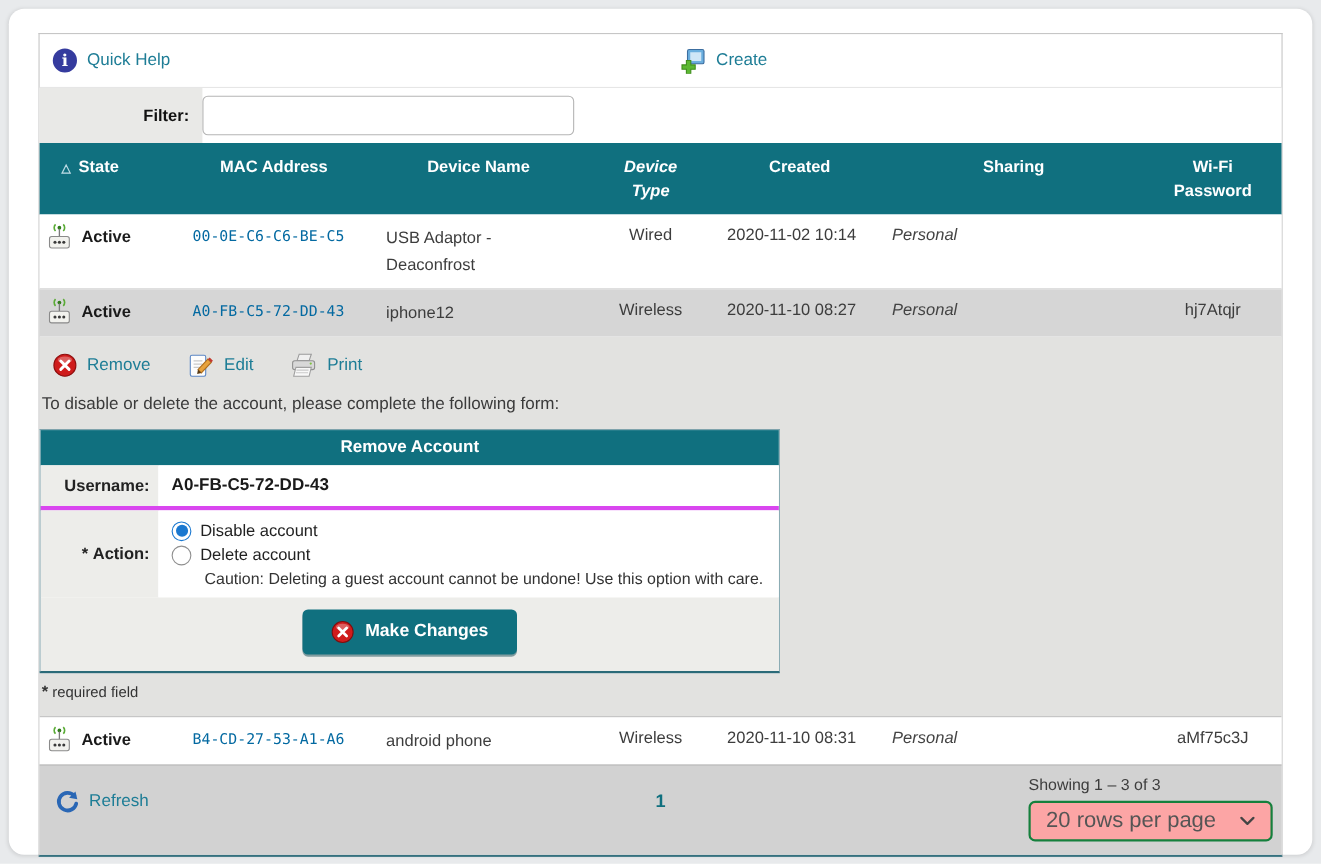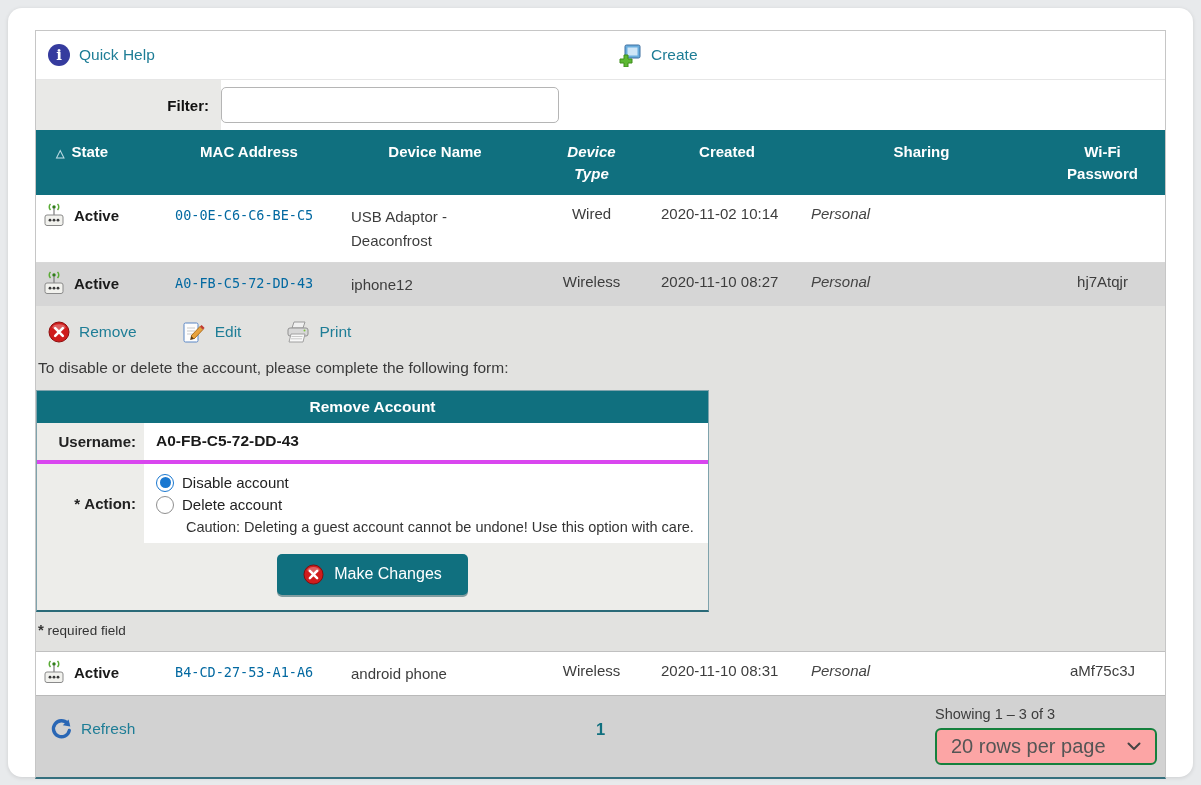--- a/index.html
+++ b/index.html
@@ -7,21 +7,21 @@
   .inner{border:1px solid #c6c6c6;border-bottom:2px solid #35707e;background:#fff;}
 
   
   .topbar{height:48px;display:flex;align-items:center;position:relative;border-bottom:1px solid #e6e6e6;padding-left:12px;}
   .link{color:#1e7d96;font-size:15.5px;display:inline-flex;align-items:center;gap:9px;cursor:pointer;text-decoration:none;}
   .create-pos{position:absolute;left:582px;}
   .info-badge{width:22px;height:22px;border-radius:50%;background:#353b9e;color:#fff;font-weight:bold;font-family:"DejaVu Serif",serif;font-size:15px;display:flex;align-items:center;justify-content:center;flex:none;}
 
   
   .filterrow{height:50px;display:flex;align-items:stretch;background:#fff;}
-  .filterlabel{width:185px;background:#e9e9e7;display:flex;align-items:center;justify-content:flex-end;padding-right:12px;font-weight:bold;font-size:15px;color:#111;box-sizing:border-box;}
+  .filterlabel{width:148px;background:#e9e9e7;display:flex;align-items:center;justify-content:flex-end;padding-right:12px;font-weight:bold;font-size:15px;color:#111;box-sizing:border-box;}
   .filterinputwrap{display:flex;align-items:center;}
   .filterinput{width:338px;height:36px;border:1px solid #b5b5b5;border-radius:5px;font-size:15px;padding:0 10px;box-sizing:border-box;outline:none;font-family:"Liberation Sans",sans-serif;}
 
   
   .grid{display:grid;grid-template-columns:124px 178px 194px 119px 152px 237px 1fr;}
   .thead{background:#10707f;color:#fff;font-weight:bold;font-size:15px;}
   .thead .hc{padding:11px 6px 10px;text-align:center;line-height:1.45;display:flex;justify-content:center;}
   .thead .hc.state{justify-content:flex-start;padding-left:20px;gap:7px;align-items:baseline;}
   .sortglyph{font-size:11px;color:#bcdbe4;}
   .wrapnarrow{max-width:62px;display:inline-block;font-style:italic;}
@@ -36,38 +36,38 @@
   .statelabel{font-weight:bold;color:#1a1a1a;margin-top:5px;}
   .maccell{font-family:"DejaVu Sans Mono",monospace;font-size:13.5px;color:#0369a1;padding-left:15px;padding-top:12px;}
   .namecell{padding-left:13px;padding-right:14px;line-height:1.65;}
   .typecell{text-align:center;}
   .createdcell{padding-left:10px;}
   .sharecell{font-style:italic;color:#444;padding-left:8px;}
   .wificell{text-align:center;}
 
   
   .panel{background:#e2e2e0;padding:6px 10px 8px 0;}
-  .actionrow{display:flex;gap:45px;padding:9px 0 4px 12px;}
+  .actionrow{display:flex;gap:34px;padding:9px 0 4px 12px;}
   .instruction{font-size:15.5px;color:#3a3a3a;margin:11px 0 13px 2px;}
 
   .rform{width:671px;border:1px solid #7fa3ac;border-bottom:2px solid #2a6a78;background:#fff;}
   .rform-header{background:#10707f;color:#fff;text-align:center;font-weight:bold;font-size:15.5px;padding:7px 0;}
   .frow{display:grid;grid-template-columns:107px 1fr;}
   .flabel{background:#ededea;text-align:right;padding:10px 8px 10px 0;font-weight:bold;font-size:15px;color:#222;}
   .flabel.centered{display:flex;align-items:center;justify-content:flex-end;padding:0 8px 0 0;}
   .fvalue{background:#fff;padding:9px 12px;font-weight:bold;font-size:15.5px;color:#1a1a1a;}
   .frow.sep{border-bottom:4px solid #d946ef;}
   .fvalue.actions{font-weight:normal;padding:6px 12px 8px;}
   .radioline{display:flex;align-items:center;gap:8px;margin:4px 0;font-size:15px;color:#222;cursor:pointer;}
   .radio-dot{width:18px;height:18px;border-radius:50%;border:1.5px solid #8f8f8f;background:#fff;box-sizing:border-box;position:relative;flex:none;}
   .radio-dot.selected{border-color:#1a78d0;}
   .radio-dot.selected::after{content:"";position:absolute;inset:2.5px;border-radius:50%;background:#1a78d0;}
   .caution{font-size:14.5px;color:#333;margin-top:5px;margin-left:30px;}
   .btnrow{background:#ededea;padding:11px 0 15px;text-align:center;}
-  .make-changes{background:#10707f;color:#fff;font-weight:normal;font-size:16px;border:none;border-radius:5px;padding:10px 26px;display:inline-flex;align-items:center;gap:10px;cursor:pointer;box-shadow:0 2px 0 rgba(0,60,70,.45);font-family:"Liberation Sans",sans-serif;}
+  .make-changes{background:#10707f;color:#fff;font-weight:bold;font-size:16px;border:none;border-radius:5px;padding:10px 26px;display:inline-flex;align-items:center;gap:10px;cursor:pointer;box-shadow:0 2px 0 rgba(0,60,70,.45);font-family:"Liberation Sans",sans-serif;}
   .reqnote{margin:9px 0 5px 2px;font-size:13.5px;color:#333;}
   .reqnote b{font-size:15px;}
 
   
   .footer{background:#d2d2d2;border-top:1px solid #b9b9b9;display:flex;align-items:flex-start;padding:8px 8px 12px 14px;position:relative;min-height:68px;box-sizing:border-box;}
   .refreshwrap{margin-top:14px;}
   .pagenum{position:absolute;left:50%;top:24px;transform:translateX(-50%);color:#10707f;font-weight:bold;font-size:16.5px;}
   .fright{margin-left:auto;display:flex;flex-direction:column;align-items:flex-start;gap:6px;}
   .showing{font-size:14.5px;color:#3d3d3d;margin-top:2px;}
   .rowselect{width:222px;height:37px;background:#fca5a5;border:2px solid #15803d;border-radius:6px;display:flex;align-items:center;justify-content:space-between;padding:0 14px;font-size:20px;color:#555;cursor:pointer;box-sizing:border-box;}

